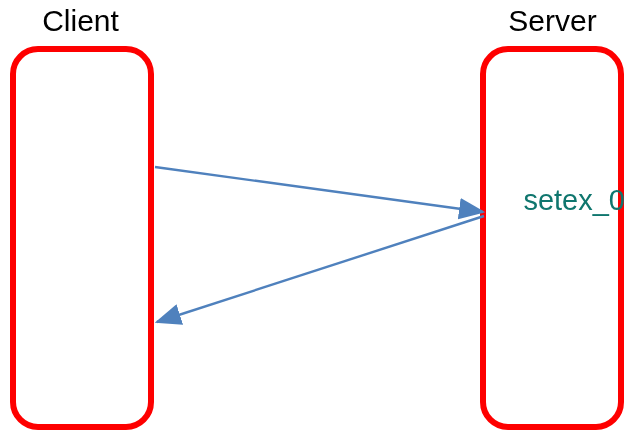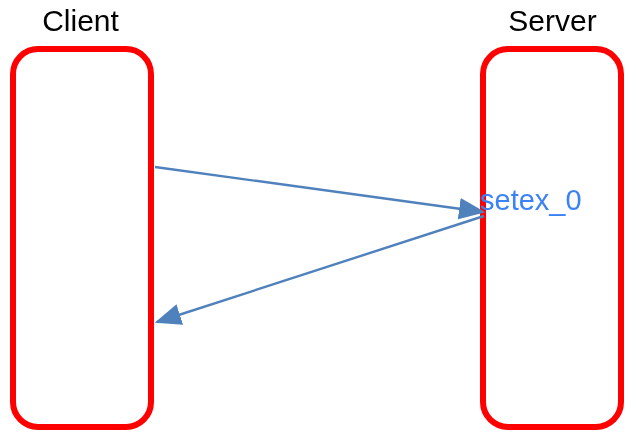--- a/index.html
+++ b/index.html
@@ -38,24 +38,24 @@
     color: #000000;
     white-space: nowrap;
   }
   .client-label { left: 8px; }
   .server-label { left: 480px; }
   .server-contents {
     position: absolute;
     left: 480px;
     top: 183px;
     width: 145px;
-    text-align: left;
+    text-align: right;
     font-size: 29px;
     line-height: 35px;
-    color: #3b82f6;
+    color: #0f766e;
     white-space: nowrap;
   }
   .arrows-layer {
     position: absolute;
     left: 0;
     top: 0;
     width: 636px;
     height: 444px;
     pointer-events: none;
   }

